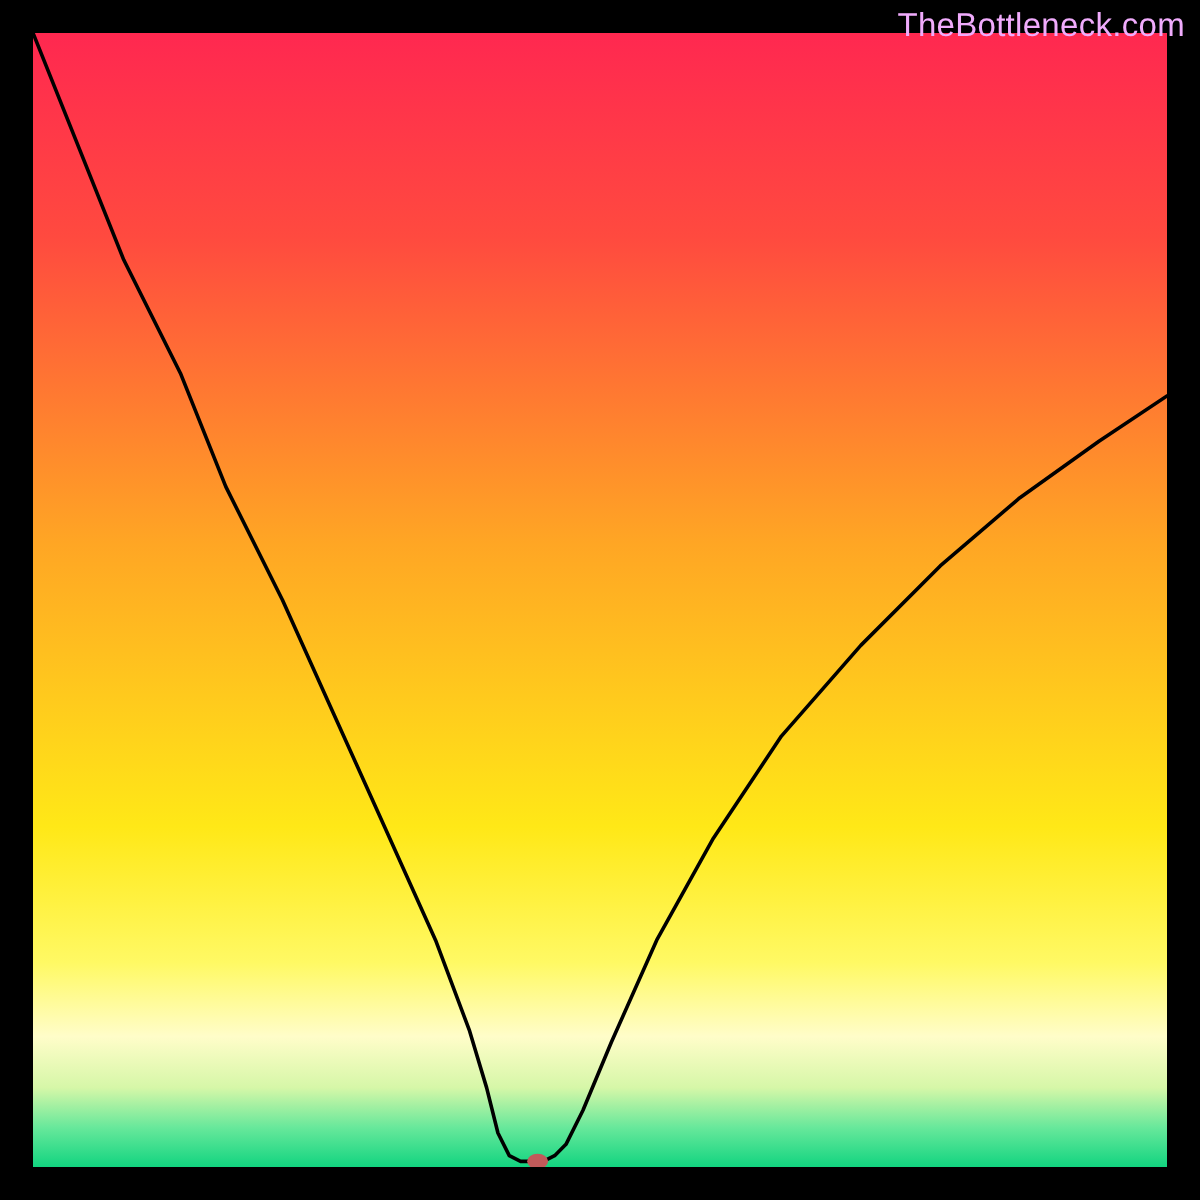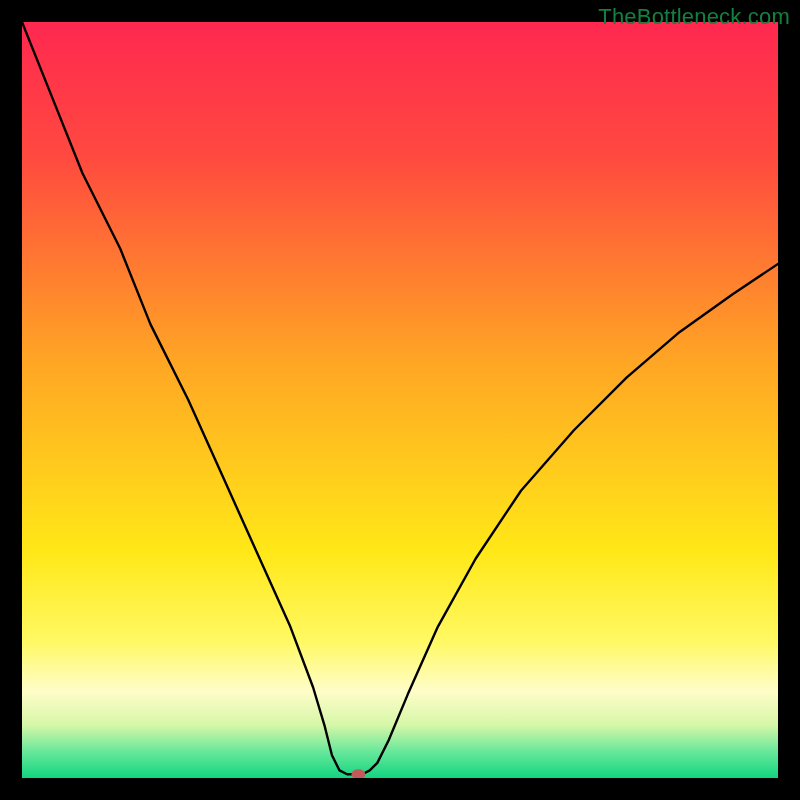--- a/index.html
+++ b/index.html
@@ -22,21 +22,21 @@
     left: 22px;
     top: 22px;
     width: 756px;
     height: 756px;
     overflow: hidden;
   }
   .watermark {
     position: absolute;
     top: 4px;
     right: 10px;
-    color: #15803d;
+    color: #f0abfc;
     font-size: 22px;
     font-weight: 500;
     font-family: Arial, sans-serif;
     letter-spacing: 0.2px;
     z-index: 50;
     user-select: none;
   }
   svg { display: block; }
 </style>
 </head>

